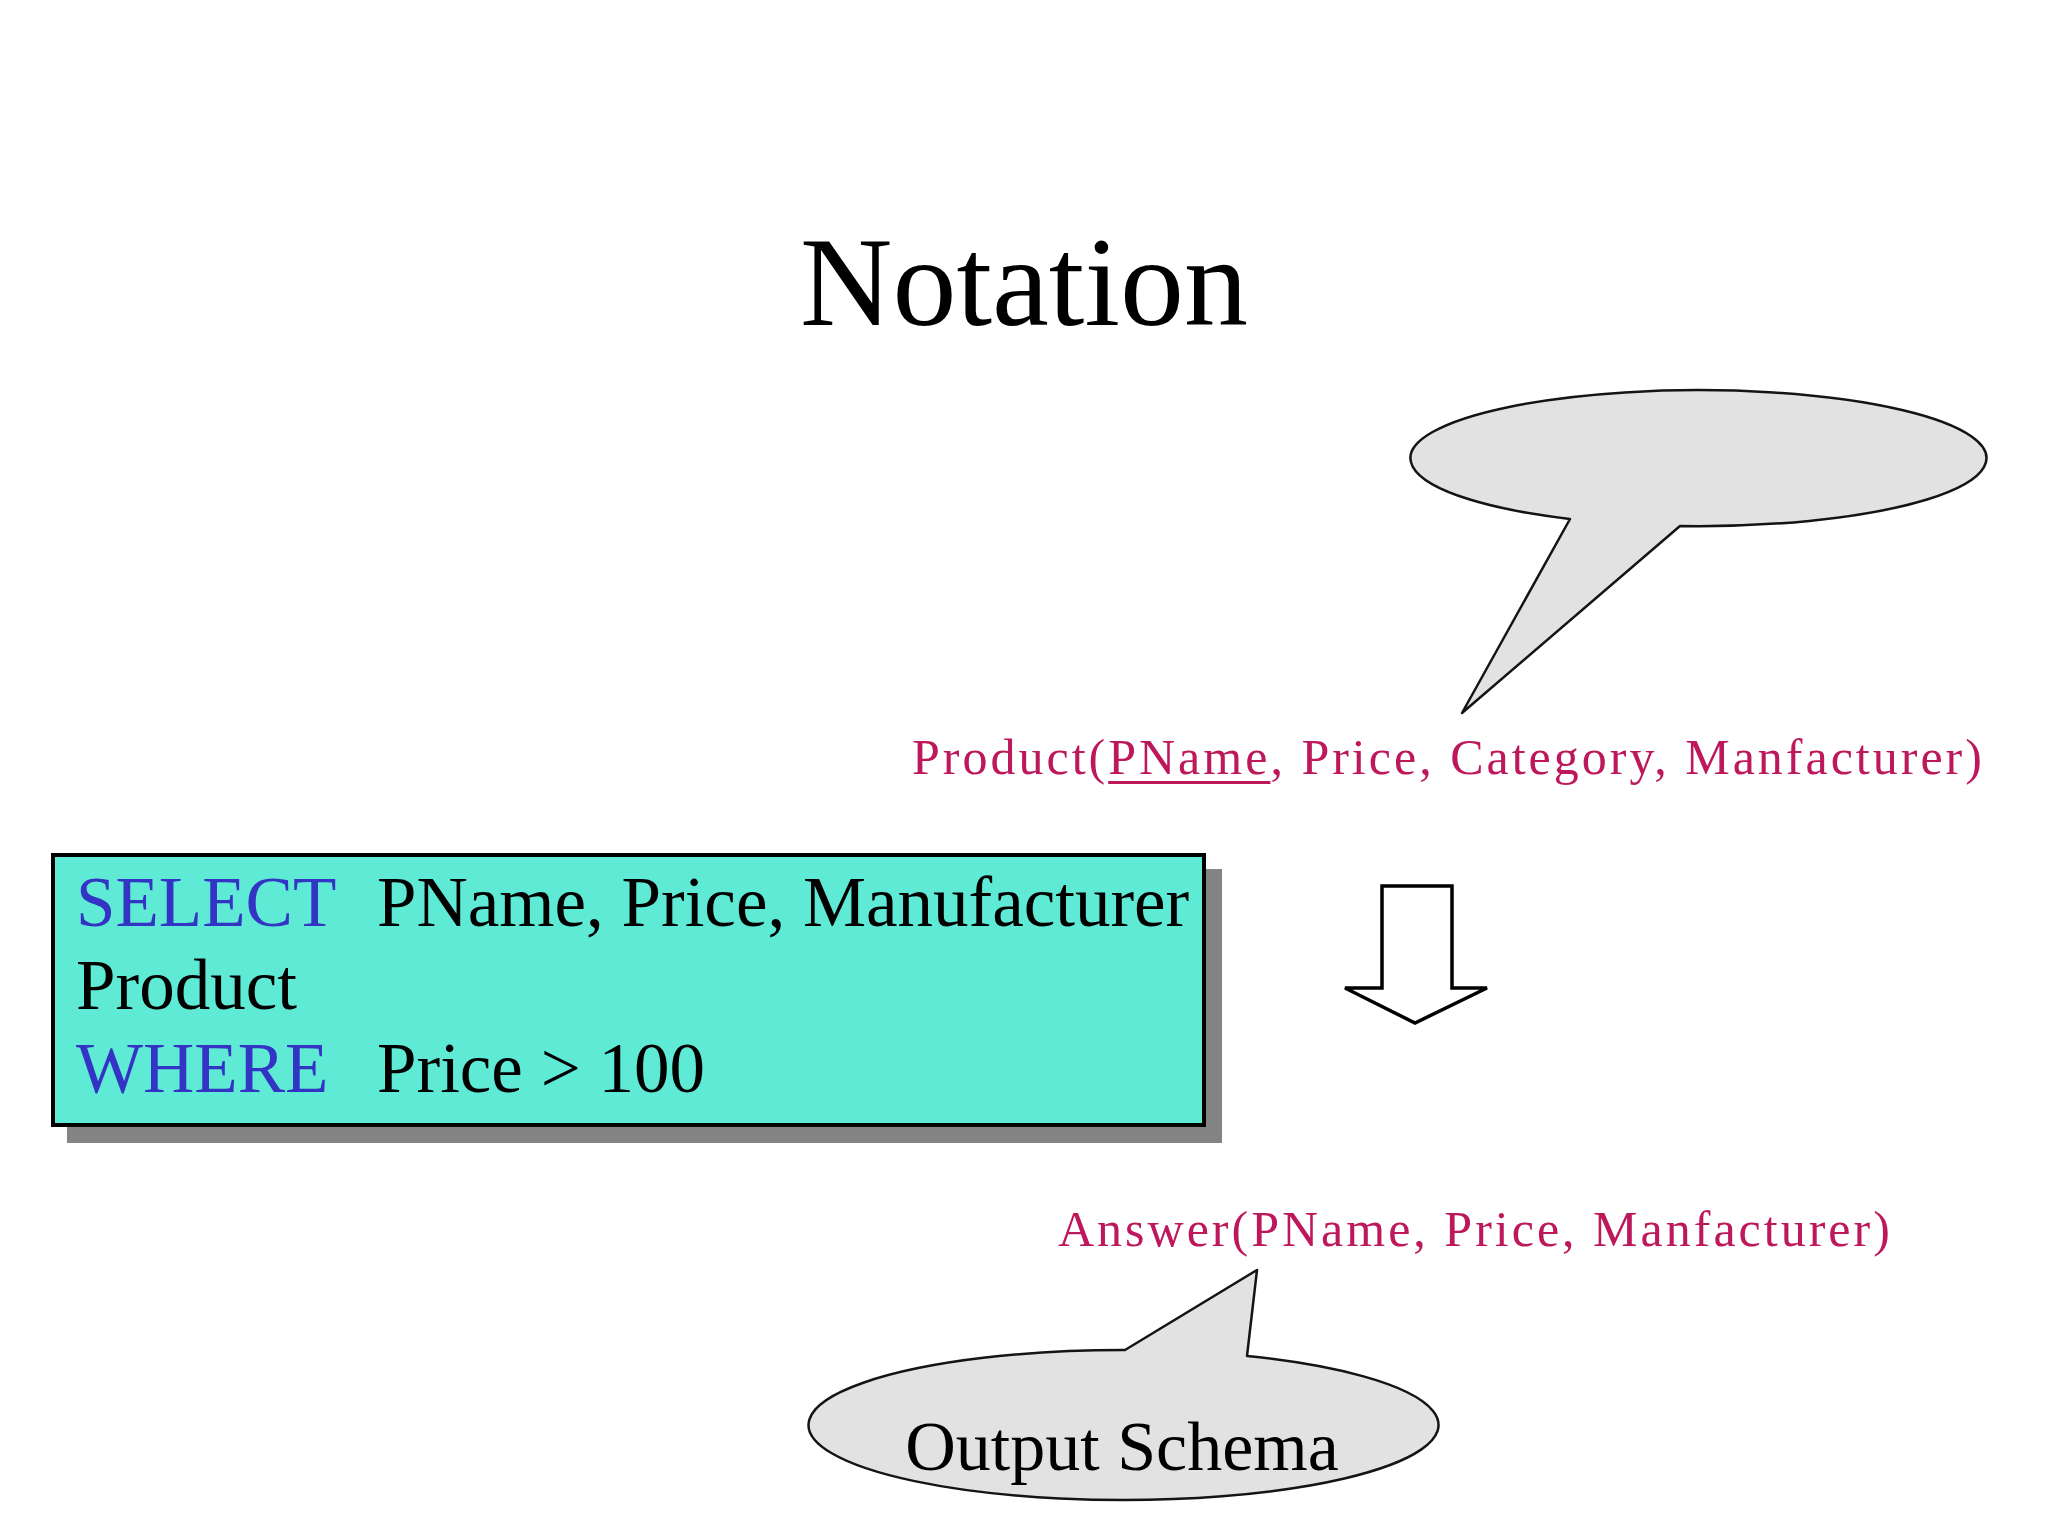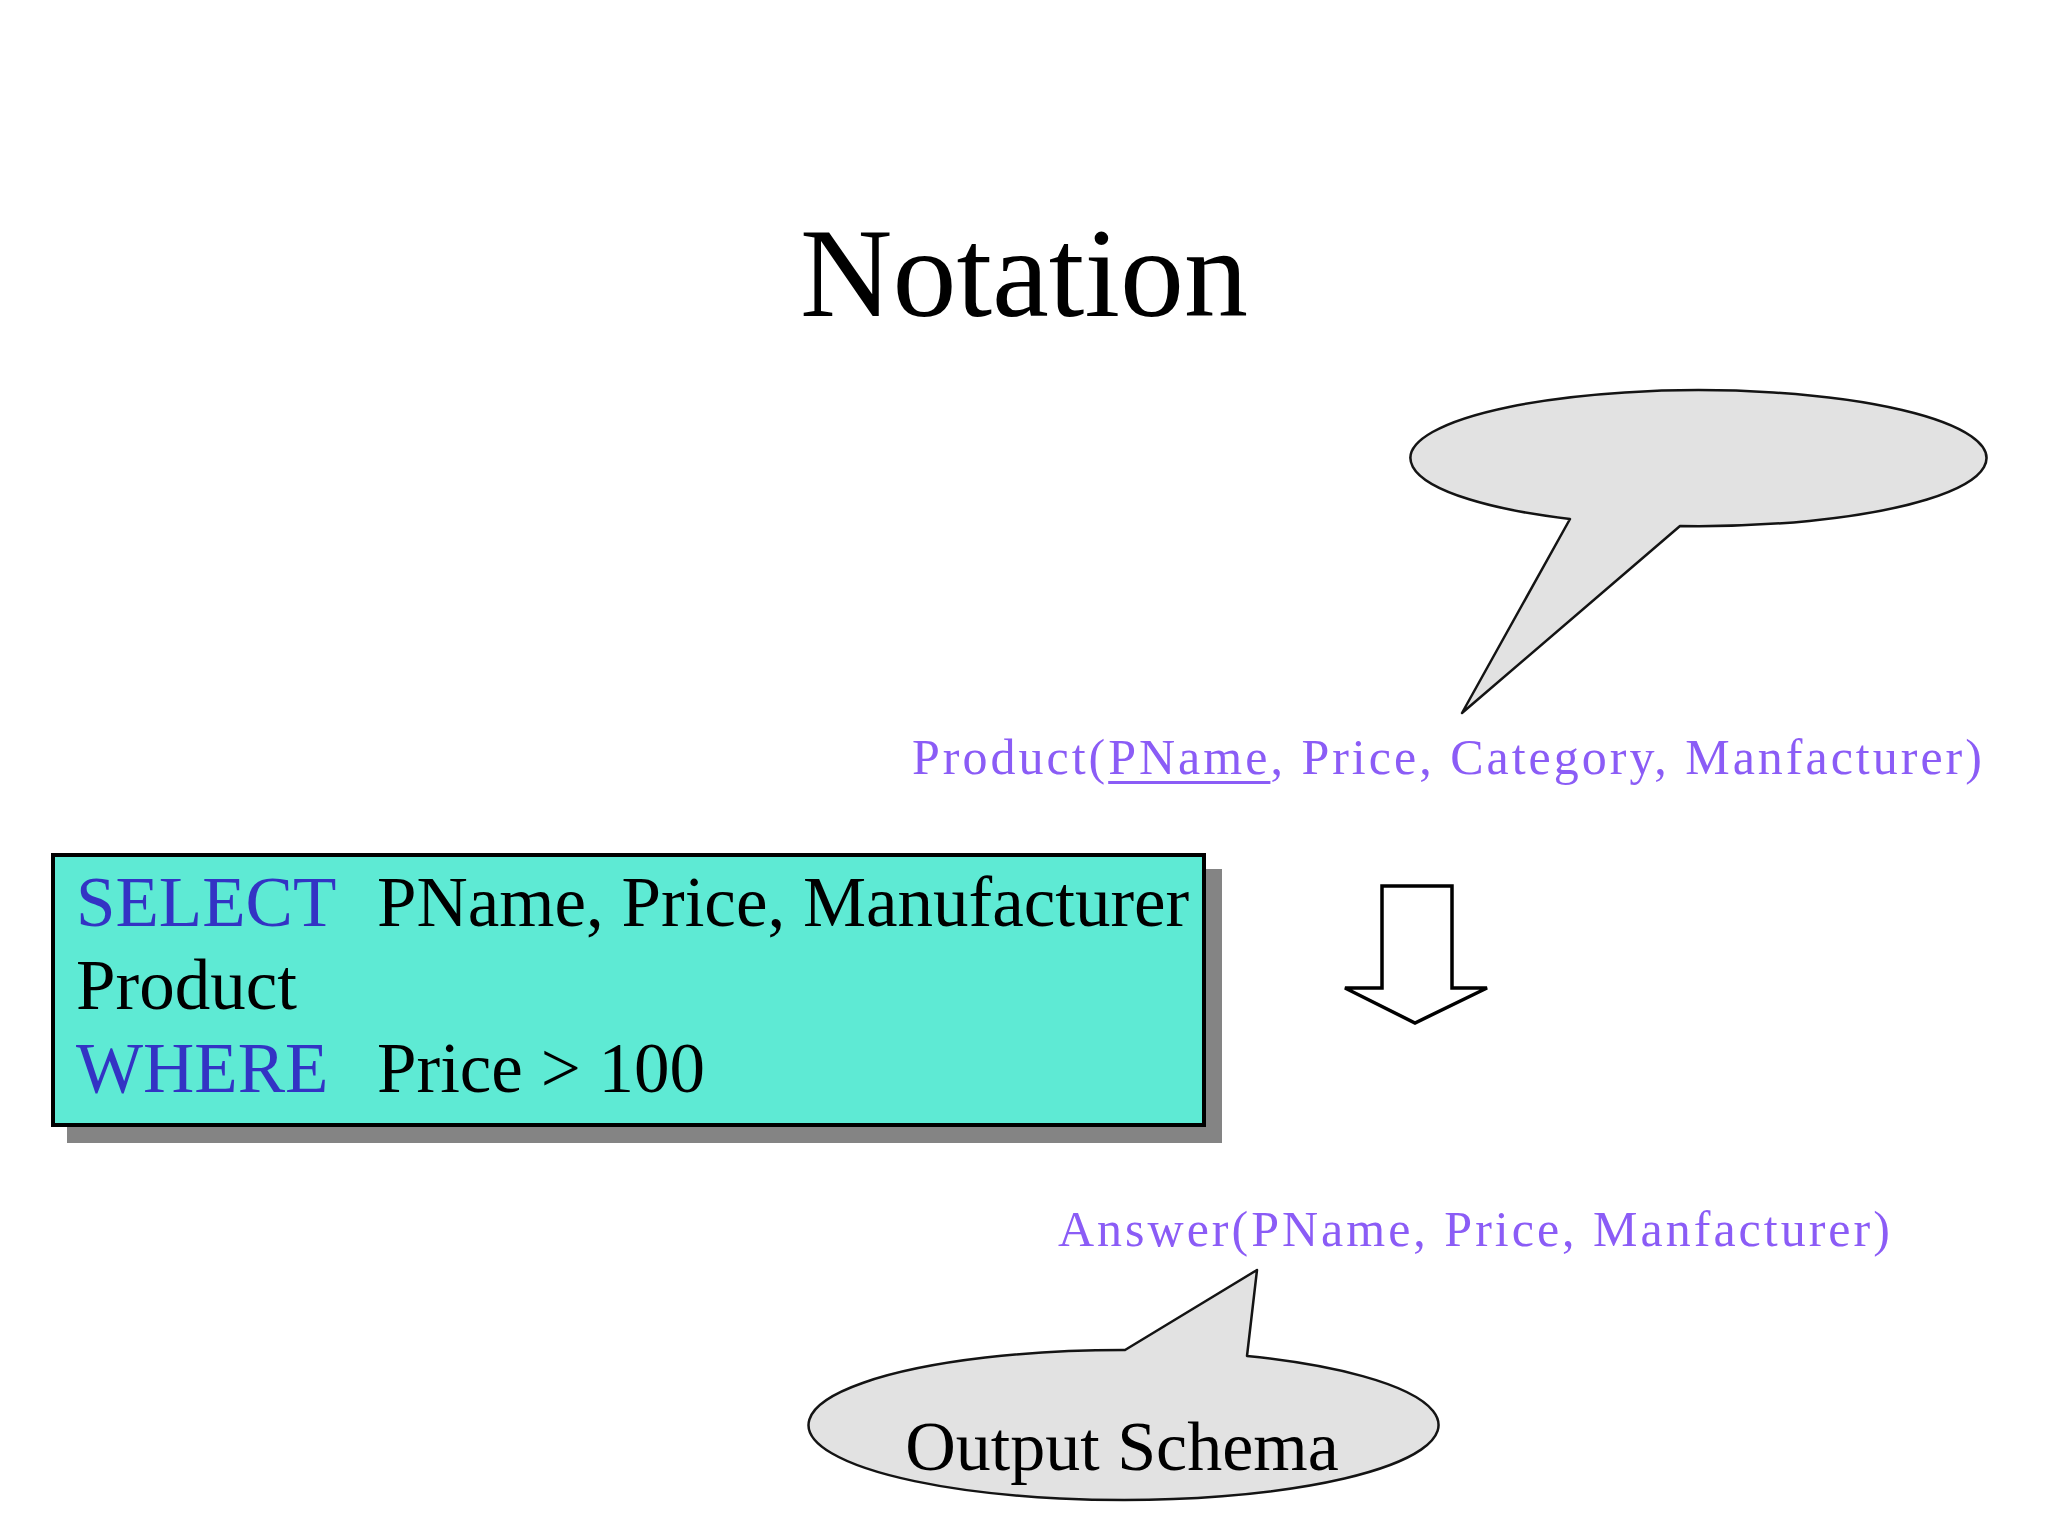--- a/index.html
+++ b/index.html
@@ -18,21 +18,21 @@
   .shapes-layer {
     position: absolute;
     left: 0;
     top: 0;
     width: 2048px;
     height: 1536px;
   }
   .slide-title {
     position: absolute;
     left: 0;
-    top: 209px;
+    top: 218px;
     width: 2048px;
     text-align: center;
     font-size: 128px;
     line-height: 1;
     color: #000000;
     white-space: nowrap;
   }
   .callout-label {
     position: absolute;
     transform: translateX(-50%);
@@ -41,21 +41,21 @@
     color: #000000;
     white-space: nowrap;
   }
   .callout-label.input-pos  { left: 1666px; top: 418px; }
   .callout-label.output-pos { left: 1122px; top: 1381px; margin-top: 31px; }
   .schema-line {
     position: absolute;
     font-size: 50px;
     line-height: 1;
     letter-spacing: 3px;
-    color: #8b5cf6;
+    color: #be185d;
     white-space: nowrap;
   }
   .schema-line.input-schema-pos  { left: 912px;  top: 732px;  }
   .schema-line.output-schema-pos { left: 1058px; top: 1192px; margin-top: 12px; }
   .underlined {
     text-decoration: underline;
     text-underline-offset: 7px;
     text-decoration-thickness: 3px;
   }
   .sql-box {

